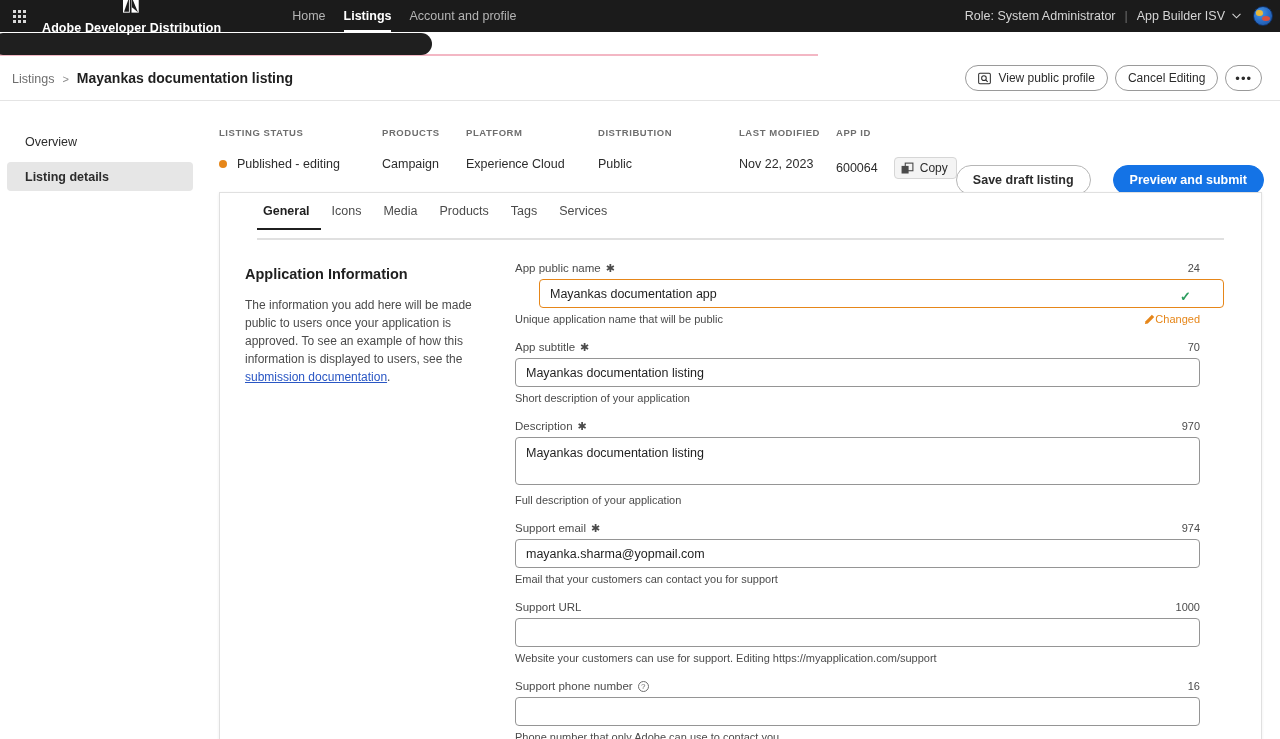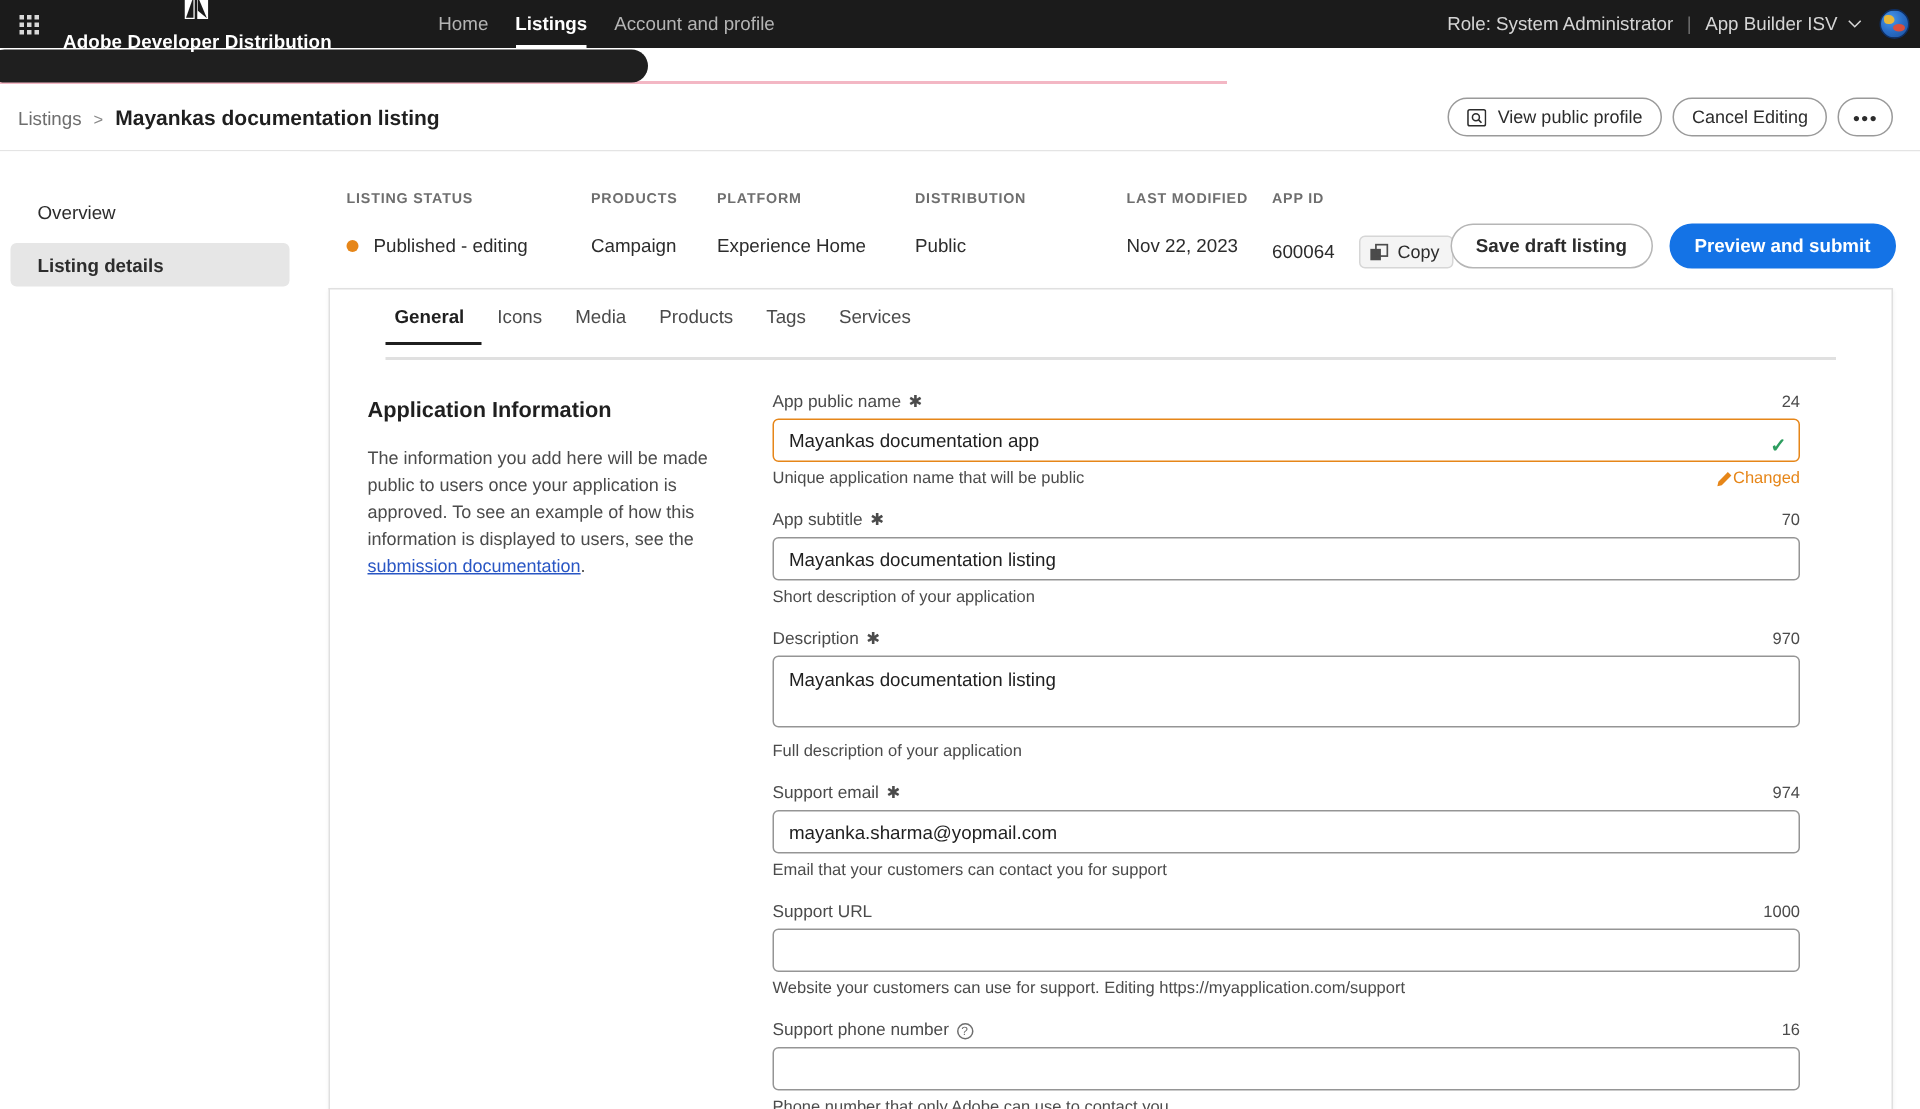--- a/index.html
+++ b/index.html
@@ -123,21 +123,21 @@
   }
   .btn .ico { margin-right: 7px; display: inline-flex; }
   .btn-dots { padding: 0 9px; letter-spacing: 1px; font-size: 13px; }
 
   
   .statusbar {
     position: absolute; top: 101px; left: 0; width: 1280px; height: 91px;
     background: #fff;
   }
   .meta-cols {
-    position: absolute; left: 231px; top: 26px;
+    position: absolute; left: 219px; top: 26px;
     display: flex;
   }
   .meta-col { display: flex; flex-direction: column; }
   .meta-label {
     font-size: 9.5px; font-weight: bold; color: #6e6e6e;
     letter-spacing: .55px; text-transform: uppercase;
     margin-bottom: 19px; white-space: nowrap;
   }
   .meta-value {
     font-size: 12.5px; color: #2c2c2c; white-space: nowrap;
@@ -149,22 +149,22 @@
   }
   .copy-btn {
     border: 1px solid #d6d6d6; background: #f4f4f4; border-radius: 4px;
     height: 22px; font-size: 12px; color: #2c2c2c;
     display: inline-flex; align-items: center; padding: 0 8px 0 6px;
     cursor: pointer; margin-left: 16px;
   }
   .copy-btn .ico { margin-right: 6px; display: inline-flex; }
 
   .status-actions {
-    position: absolute; right: 16px; top: 48px;
-    display: flex; align-items: center; gap: 11px;
+    position: absolute; right: 16px; top: 64px;
+    display: flex; align-items: center; gap: 22px;
   }
   .btn-cta {
     background: #1473e6; border: 1px solid #1473e6; color: #fff;
     font-weight: bold; height: 30px; border-radius: 15px; padding: 0 16px;
     font-size: 12.5px;
     display: inline-flex; align-items: center; cursor: pointer;
   }
   .btn-ghost {
     border: 1px solid #b6b6b6; background: #fff; color: #2c2c2c;
     font-weight: bold; height: 30px; border-radius: 15px; padding: 0 16px;
@@ -230,21 +230,21 @@
   .counter { font-size: 11px; color: #4b4b4b; }
 
   .inp {
     width: 100%; height: 29px;
     border: 1px solid #959595; border-radius: 4px;
     background: #fff; font-size: 12.5px; color: #1f1f1f;
     padding: 0 28px 0 10px;
     font-family: "Liberation Sans", sans-serif;
     outline: none;
   }
-  .inp.changed { border-color: #e68619; }
+  .inp.changed { border-color: #e68619; margin-left: 24px; }
   .txta {
     width: 100%; height: 48px;
     border: 1px solid #959595; border-radius: 4px;
     background: #fff; font-size: 12.5px; color: #1f1f1f;
     padding: 7px 10px; resize: none;
     font-family: "Liberation Sans", sans-serif;
     outline: none; line-height: 16px;
   }
   .check-mark {
     position: absolute; right: 9px; top: 27px;
@@ -348,21 +348,21 @@
       </div>
     </div>
 
     <div class="meta-col" style="width:84px">
       <div class="meta-label">PRODUCTS</div>
       <div class="meta-value">Campaign</div>
     </div>
 
     <div class="meta-col" style="width:132px">
       <div class="meta-label">PLATFORM</div>
-      <div class="meta-value">Experience Home</div>
+      <div class="meta-value">Experience Cloud</div>
     </div>
 
     <div class="meta-col" style="width:141px">
       <div class="meta-label">DISTRIBUTION</div>
       <div class="meta-value">Public</div>
     </div>
 
     <div class="meta-col" style="width:97px">
       <div class="meta-label">LAST MODIFIED</div>
       <div class="meta-value">Nov 22, 2023</div>

